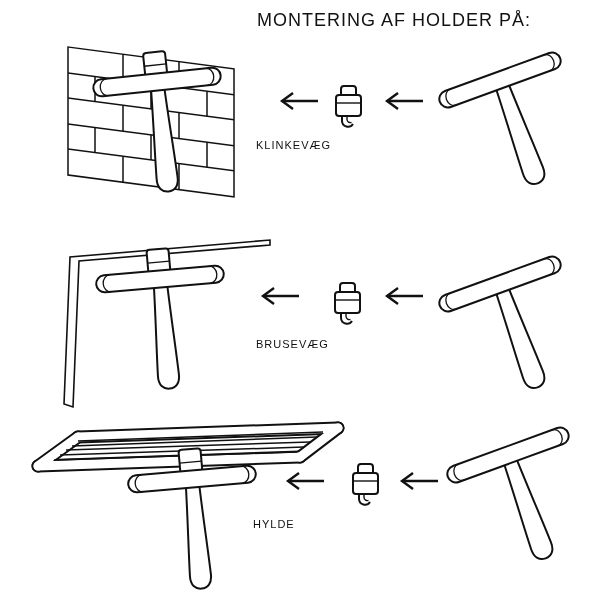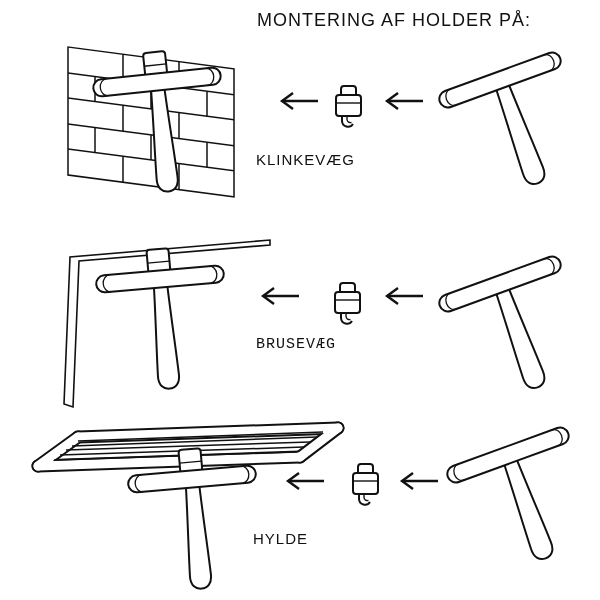--- a/index.html
+++ b/index.html
@@ -6,24 +6,24 @@
   .stage{
     position:relative;width:600px;height:600px;background:#fff;
     font-family:"Liberation Sans",sans-serif;color:#111;overflow:hidden;
   }
   .stage svg{position:absolute;left:0;top:0;}
   .title{
     position:absolute;left:257px;top:10px;
     font-size:18px;letter-spacing:1px;font-weight:500;white-space:nowrap;
   }
   .label{
-    position:absolute;font-size:15px;letter-spacing:1px;font-weight:500;white-space:nowrap;margin-top:12px;
+    position:absolute;font-size:11px;letter-spacing:1px;font-weight:500;white-space:nowrap;
   }
   .label1{left:256px;top:139px;}
-  .label2{left:256px;top:324px;font-family:Liberation Mono, monospace;}
+  .label2{left:256px;top:338px;}
   .label3{left:253px;top:518px;}
 </style>
 </head>
 <body>
 
 <div class="stage">
 
   <svg width="600" height="600" viewBox="0 0 600 600">
     <defs>
 

